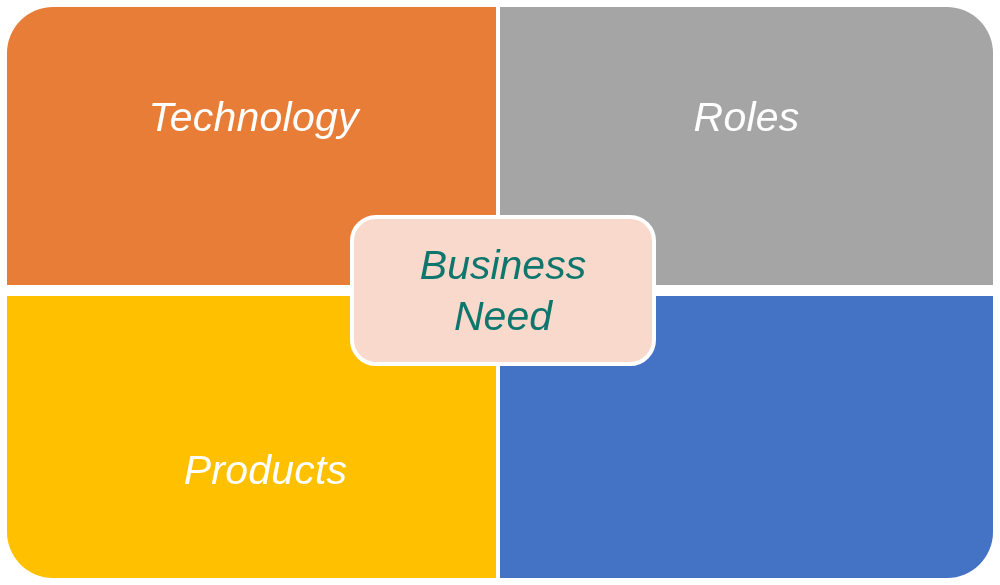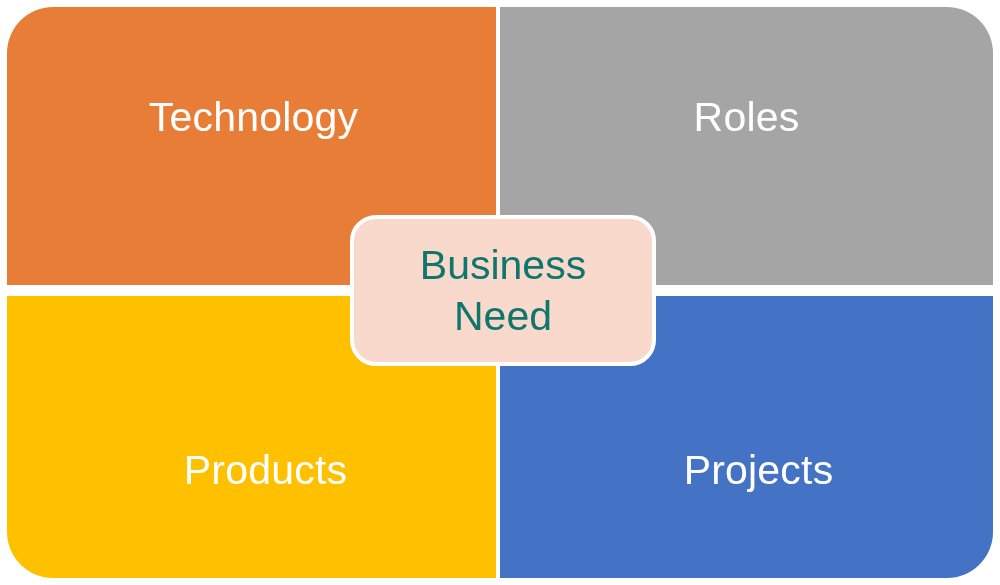--- a/index.html
+++ b/index.html
@@ -111,42 +111,41 @@
     color: #0d0d0d;
     font-size: 41px;
     line-height: 1.22;
     font-weight: 400;
     white-space: pre-line;
   }
 </style>
 </head>
 <body>
 
-<div id="diagram-canvas" style="background: rgb(255, 255, 255);">
+<div id="diagram-canvas" style="background: rgb(255, 255, 255); font-style: italic;">
 
   <div class="matrix">
 
     <div class="quadrant tl">
       <div class="plate" style="background: rgb(232, 125, 55);"></div>
       <span class="quadrant-label" style="color: rgb(255, 255, 255);">Technology</span>
     </div>
 
     <div class="quadrant tr">
       <div class="plate" style="background: rgb(165, 165, 165);"></div>
       <span class="quadrant-label" style="color: rgb(255, 255, 255);">Roles</span>
     </div>
 
     <div class="quadrant bl">
       <div class="plate" style="background: rgb(255, 192, 0);"></div>
       <span class="quadrant-label" style="color: rgb(255, 255, 255);">Products</span>
     </div>
 
     <div class="quadrant br">
       <div class="plate" style="background: rgb(68, 114, 196);"></div>
-      <span class="quadrant-label" style="color: rgb(255, 255, 255);">Projects</span>
     </div>
 
   </div>
 
   <div id="center-callout" style="background: rgb(248, 217, 204); border-color: rgb(255, 255, 255);">
     <span class="center-label" style="color: #0f766e;">Business
 Need</span>
   </div>
 
 </div>

